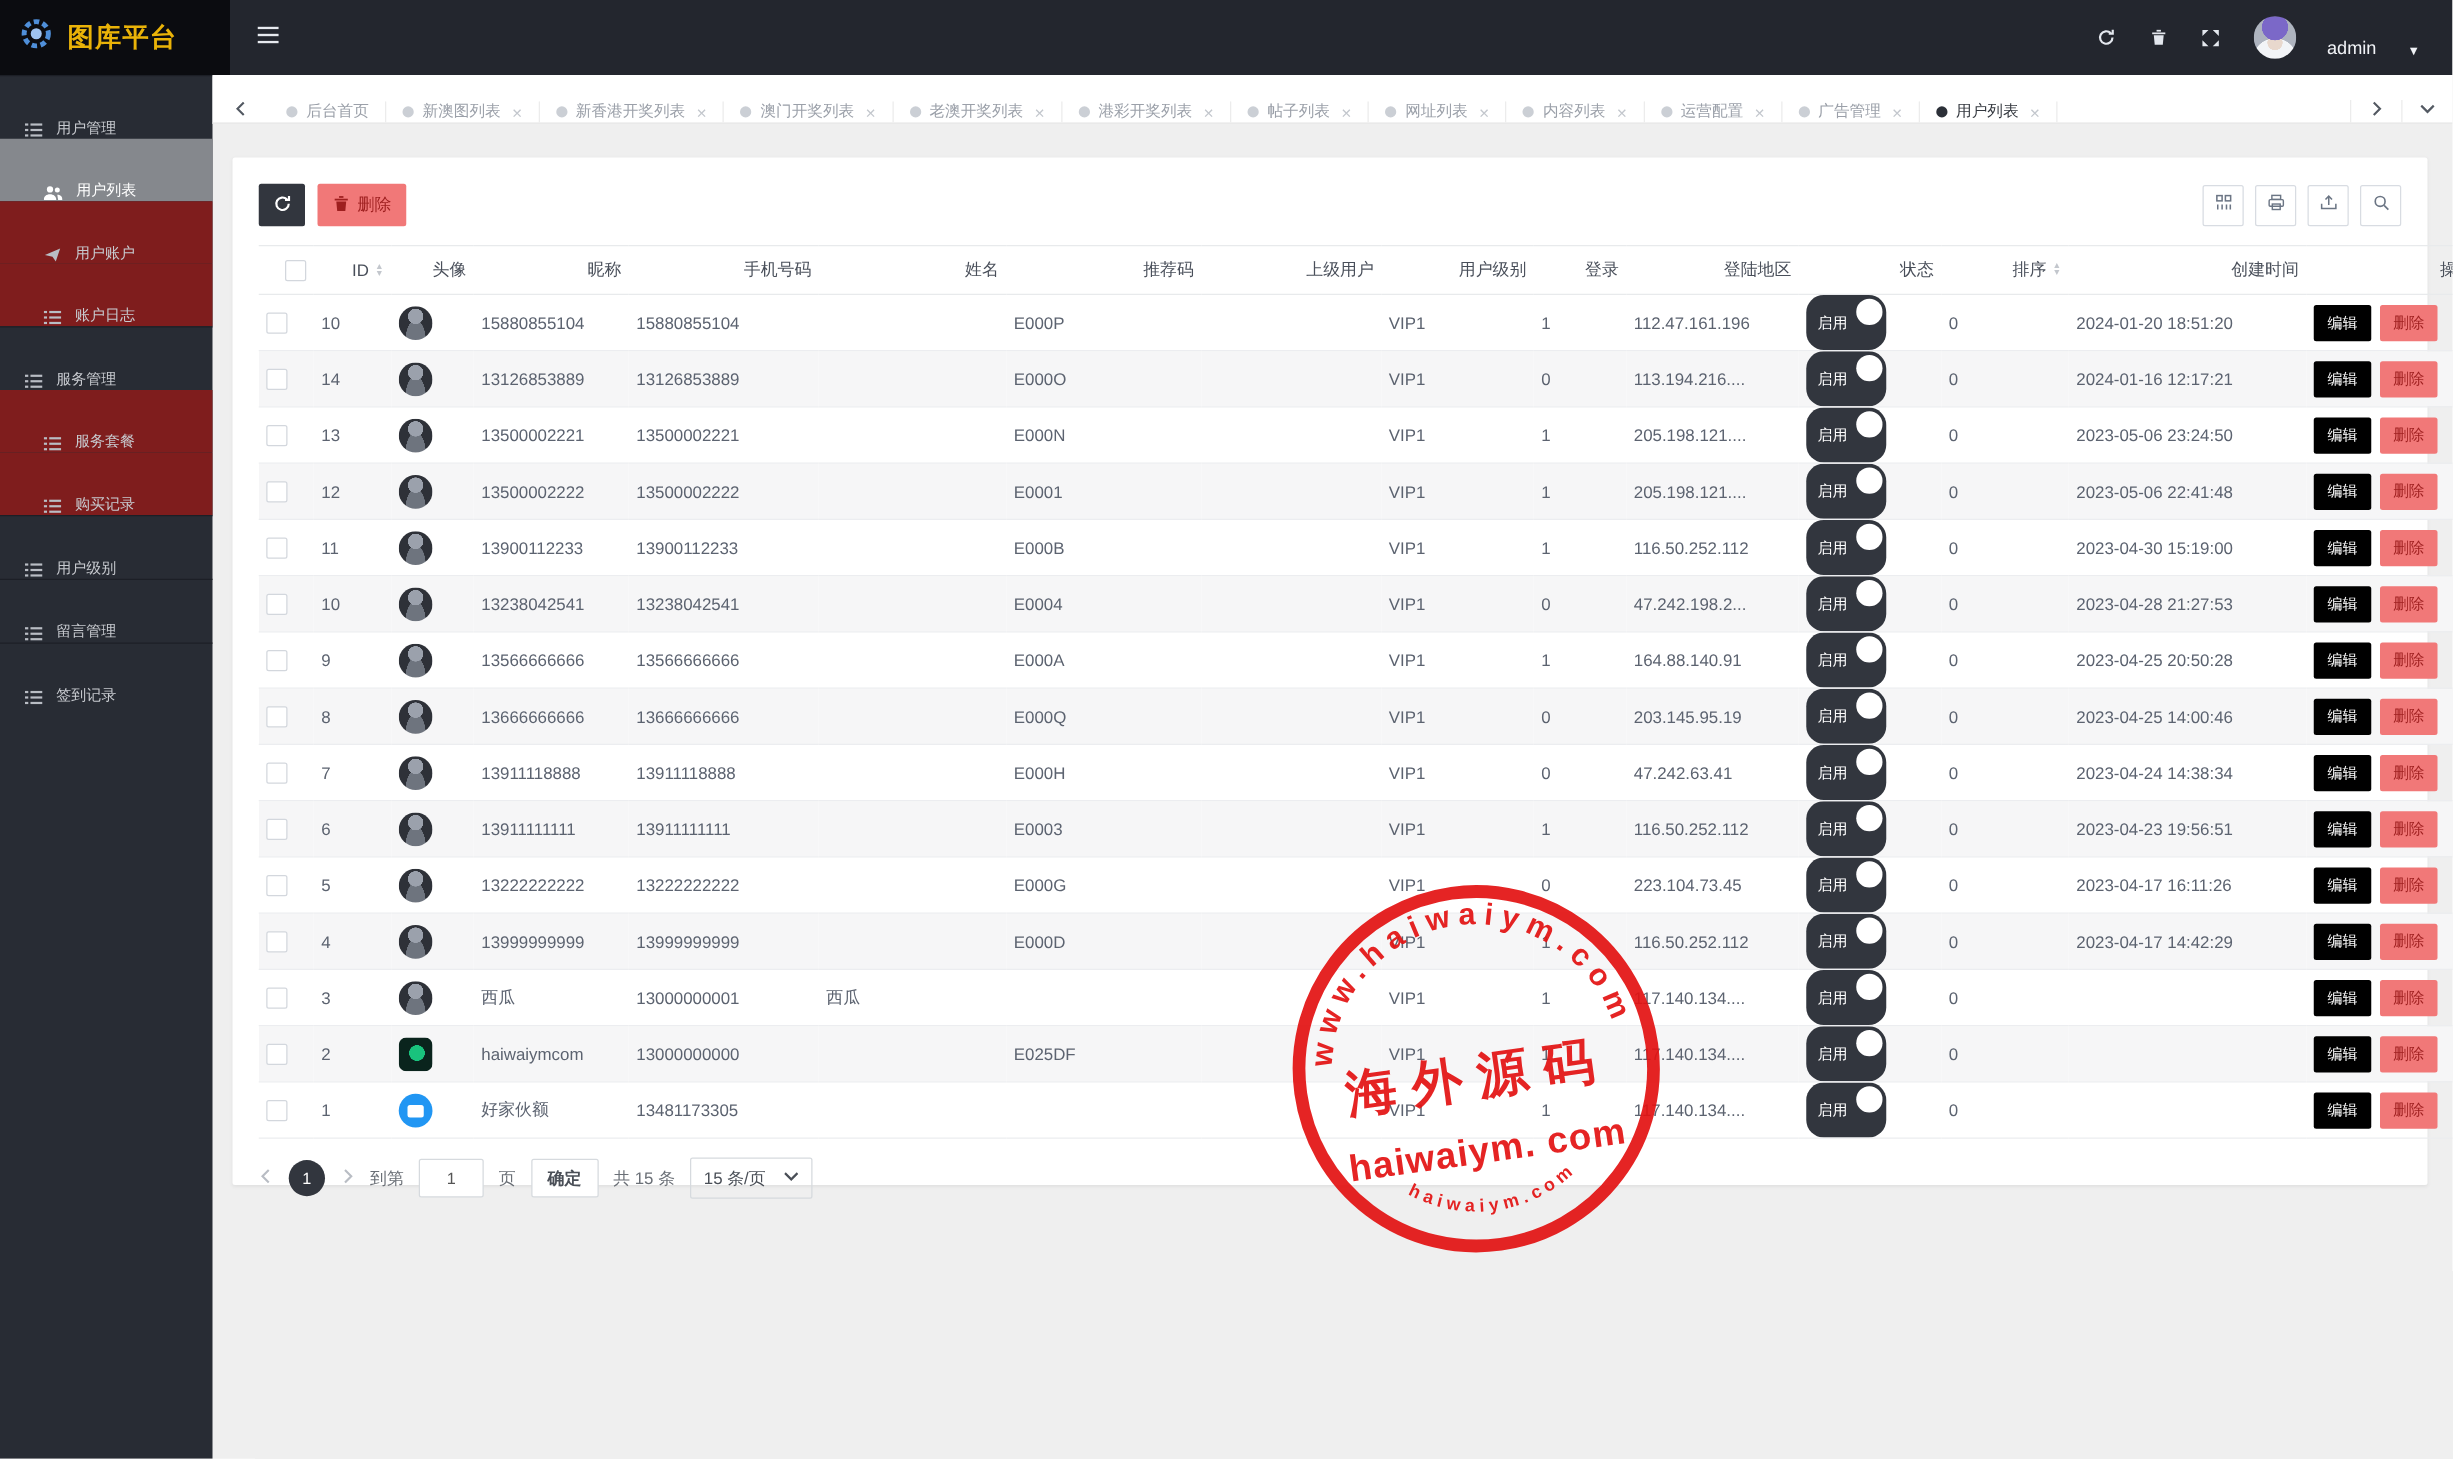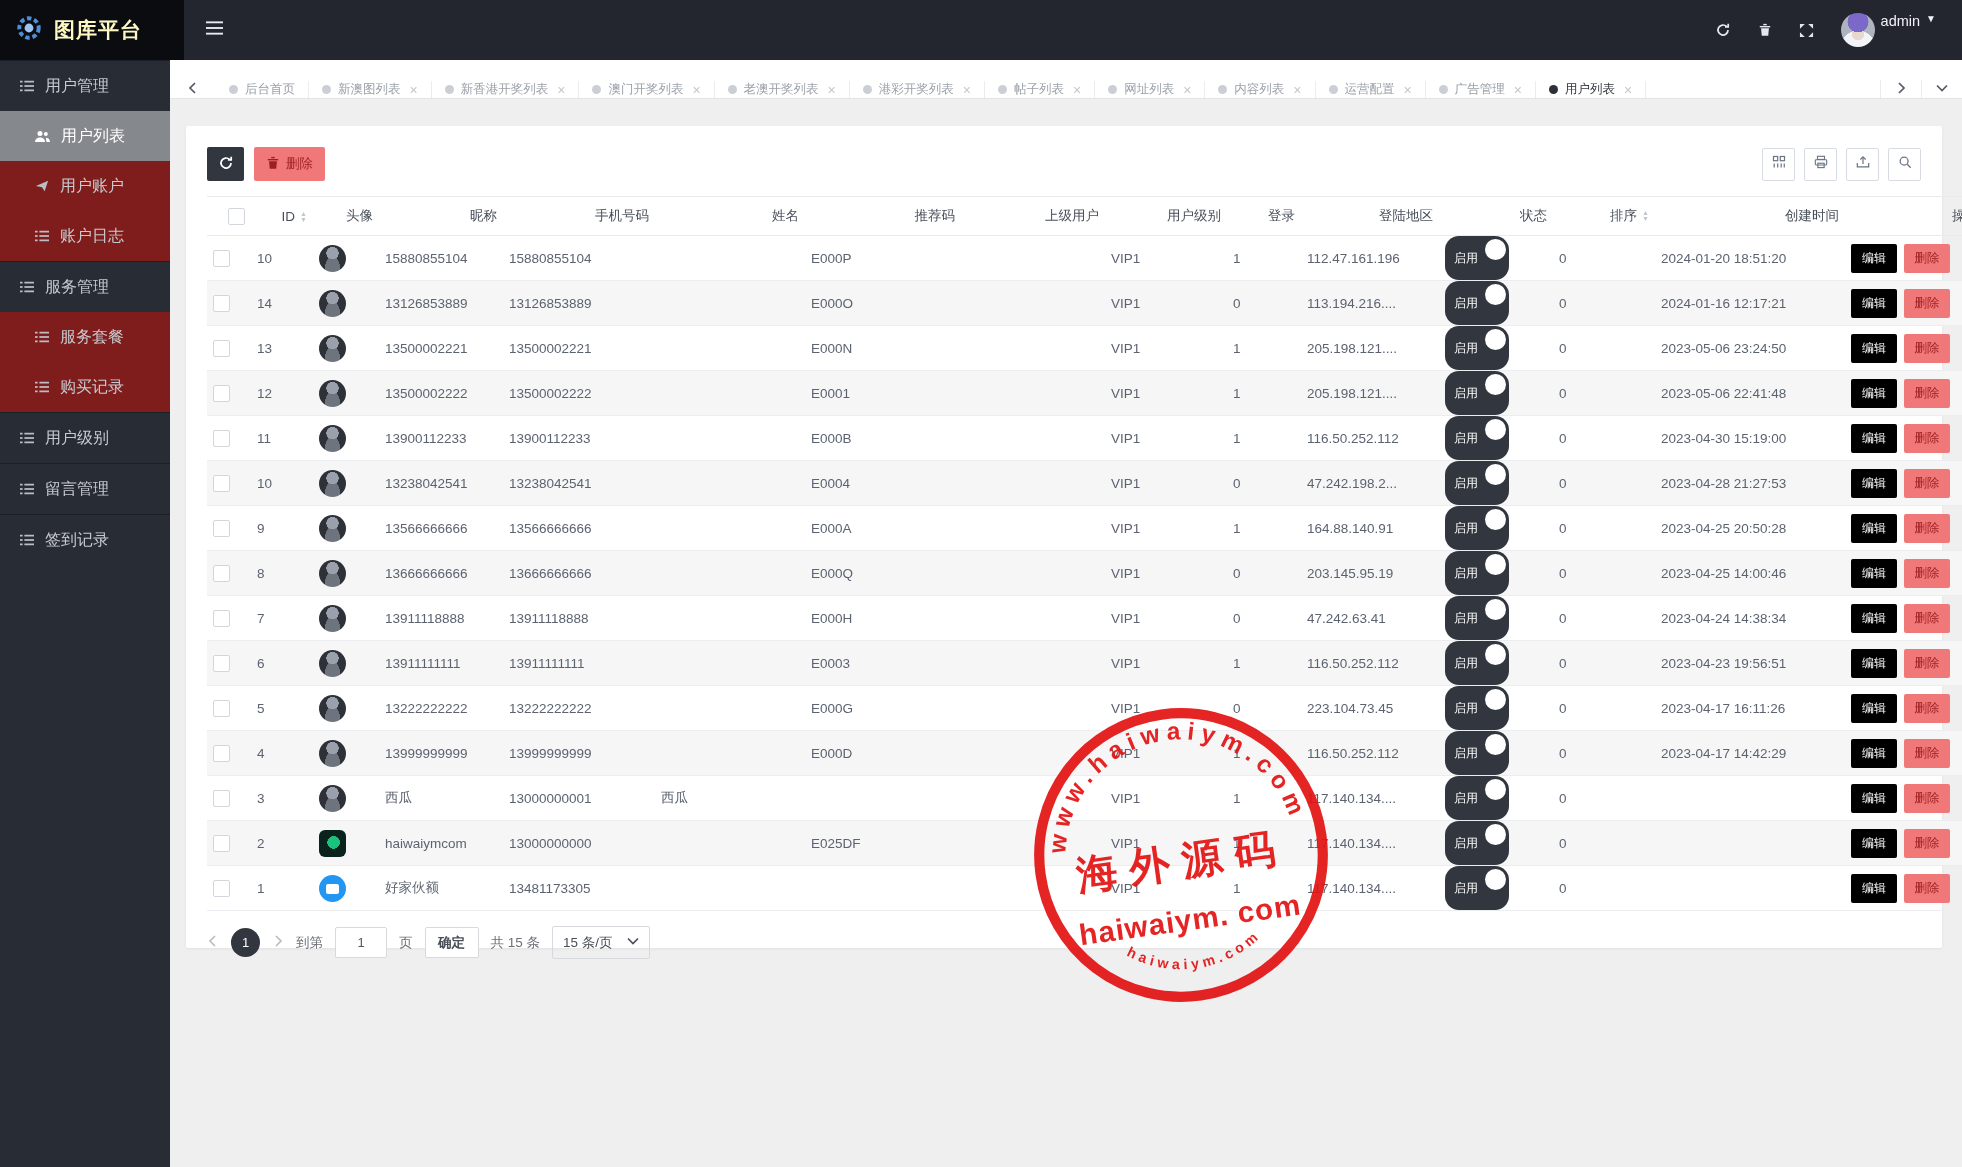--- a/index.html
+++ b/index.html
@@ -1,28 +1,28 @@
 <!DOCTYPE html>
 <html><head>
 <meta charset="utf-8">
 <style>
   html,body{margin:0;padding:0}
   body{width:1962px;height:1167px;position:relative;overflow:hidden;background:#efefef;
        font-family:"Liberation Sans","DejaVu Sans",sans-serif;-webkit-font-smoothing:antialiased}
 
   
   .topbar{position:absolute;left:0;top:0;width:1962px;height:60px;background:#23262e;display:flex;align-items:stretch;z-index:6}
-  .logo{width:170px;background:#0b0c10;color:#fef9c3;display:flex;align-items:center;gap:10px;padding-left:14px;
+  .logo{width:170px;background:#0b0c10;color:#eab308;display:flex;align-items:center;gap:10px;padding-left:14px;
         font-size:21px;font-weight:bold;letter-spacing:1px;flex:none}
   .hamburger{width:60px;display:flex;align-items:center;justify-content:center;color:#e7eaef;cursor:pointer}
   .menu-item{padding:0 27px;display:flex;align-items:center;color:#ced3db;font-size:15px;cursor:pointer}
   .menu-item.active{background:#8d9196;color:#fff}
   .topbar-right{margin-left:auto;display:flex;align-items:center;gap:27px;padding-right:26px;color:#e3e7ee}
   .top-ic{display:flex;align-items:center;justify-content:center;cursor:pointer;color:#e3e7ee}
-  .admin-wrap{display:flex;align-items:flex-start;gap:6px;cursor:pointer}
+  .admin-wrap{display:flex;align-items:flex-end;gap:25px;cursor:pointer}
   .admin-avatar{width:34px;height:34px;border-radius:50%;
       background:radial-gradient(circle at 50% 26%,#7b68c8 0 34%,transparent 35%),
                  radial-gradient(circle at 50% 62%,#e8d8cd 0 22%,transparent 23%),
                  radial-gradient(circle at 50% 105%,#f2f4f7 0 45%,transparent 46%),#aeb4bf}
   .admin-name{font-size:14.5px;color:#f0f2f6}
   .admin-caret{font-size:10px;color:#f0f2f6}
 
   
   .tabbar{position:absolute;left:170px;top:60px;width:1792px;height:38px;background:#fff;border-bottom:1px solid #e4e4e4;
           display:flex;align-items:flex-end;z-index:5}
@@ -31,21 +31,21 @@
   .tab{display:flex;align-items:center;gap:7px;padding:0 13px;border-right:1px solid #ececec;font-size:12.5px;
        color:#9ba0a9;white-space:nowrap;cursor:pointer}
   .tab .dot{width:9px;height:9px;border-radius:50%;background:#cbcfd5;flex:none}
   .tab.active{color:#33373e}
   .tab.active .dot{background:#2c3038}
   .tab .close{color:#c3c7cd;font-size:14px;margin-left:2px}
   .tab-ctl{width:40px;display:flex;align-items:center;justify-content:center;color:#545a63;border-left:1px solid #ececec;cursor:pointer;flex:none}
 
   
   .sidebar{position:absolute;left:0;top:60px;width:170px;height:1107px;background:#282c34;z-index:4}
-  .side-item{height:50px;display:flex;align-items:center;gap:11px;color:#c7cacf;font-size:16px;padding-left:20px;cursor:pointer}
+  .side-item{height:50px;display:flex;align-items:flex-end;gap:11px;color:#c7cacf;font-size:12px;padding-left:20px;cursor:pointer}
   .side-item .ic{display:flex;align-items:center;color:#b9bdc4}
   .side-item.lvl1{padding-left:35px;background:#7f1d1d}
   .side-item.lvl0{border-top:1px solid #1c1f26}
   .side-item.active{background:#85888d;color:#fff}
   .side-item.active .ic{color:#fff}
 
   
   .card{position:absolute;left:186px;top:126px;width:1756px;height:822px;background:#fff;border-radius:2px;
         box-shadow:0 1px 3px rgba(0,0,0,.06)}
   .toolbar{display:flex;align-items:center;margin:21px 21px 15px 21px}

